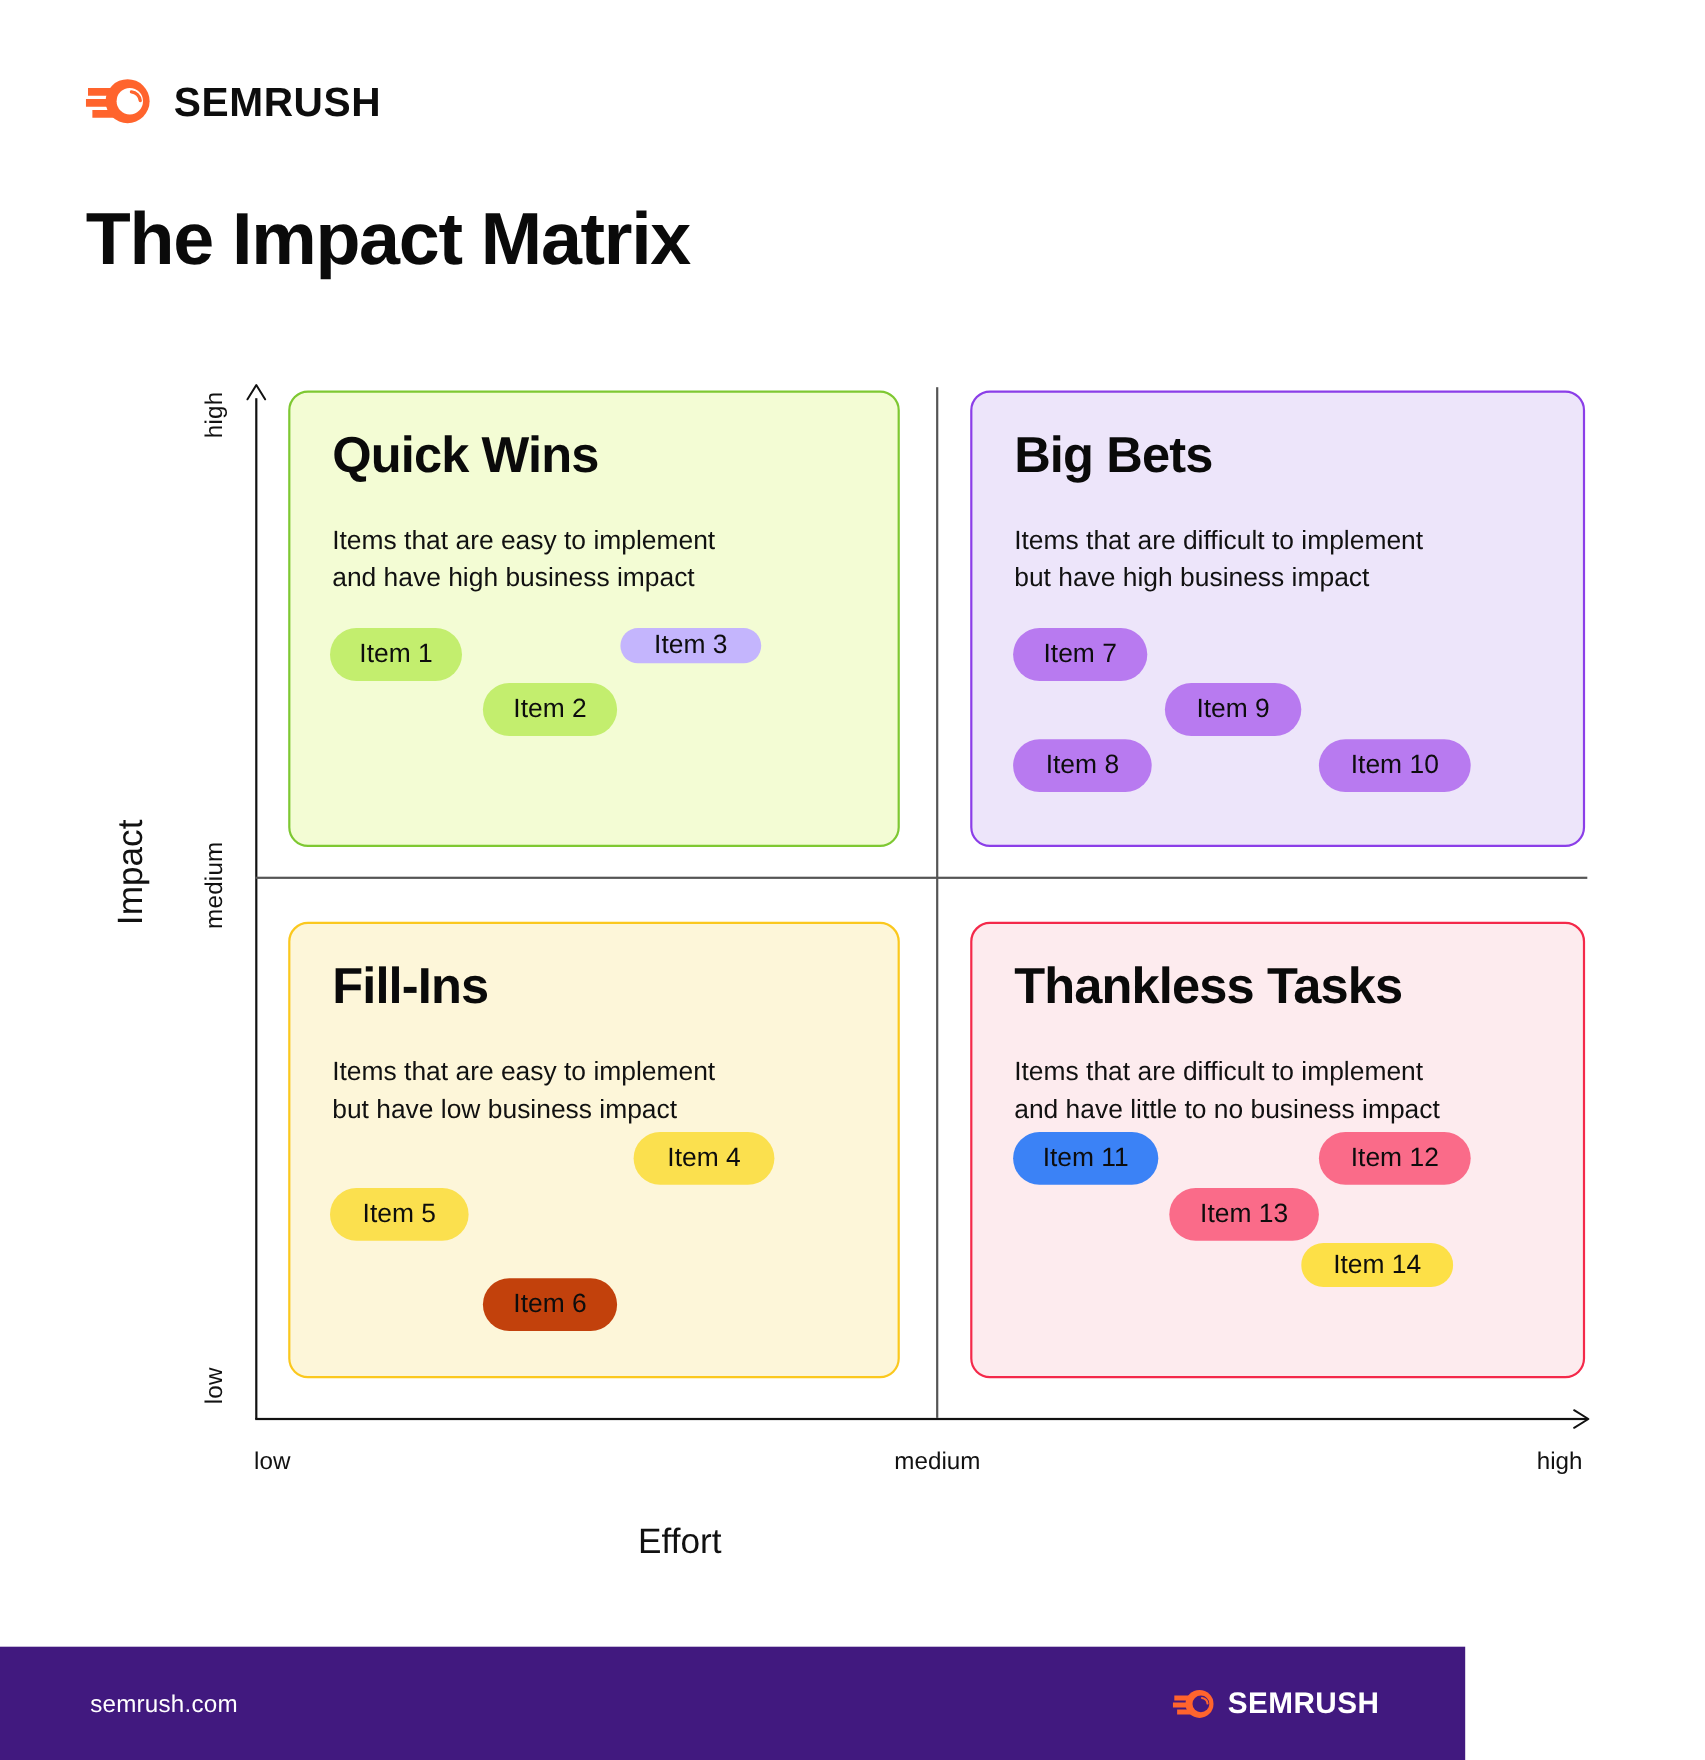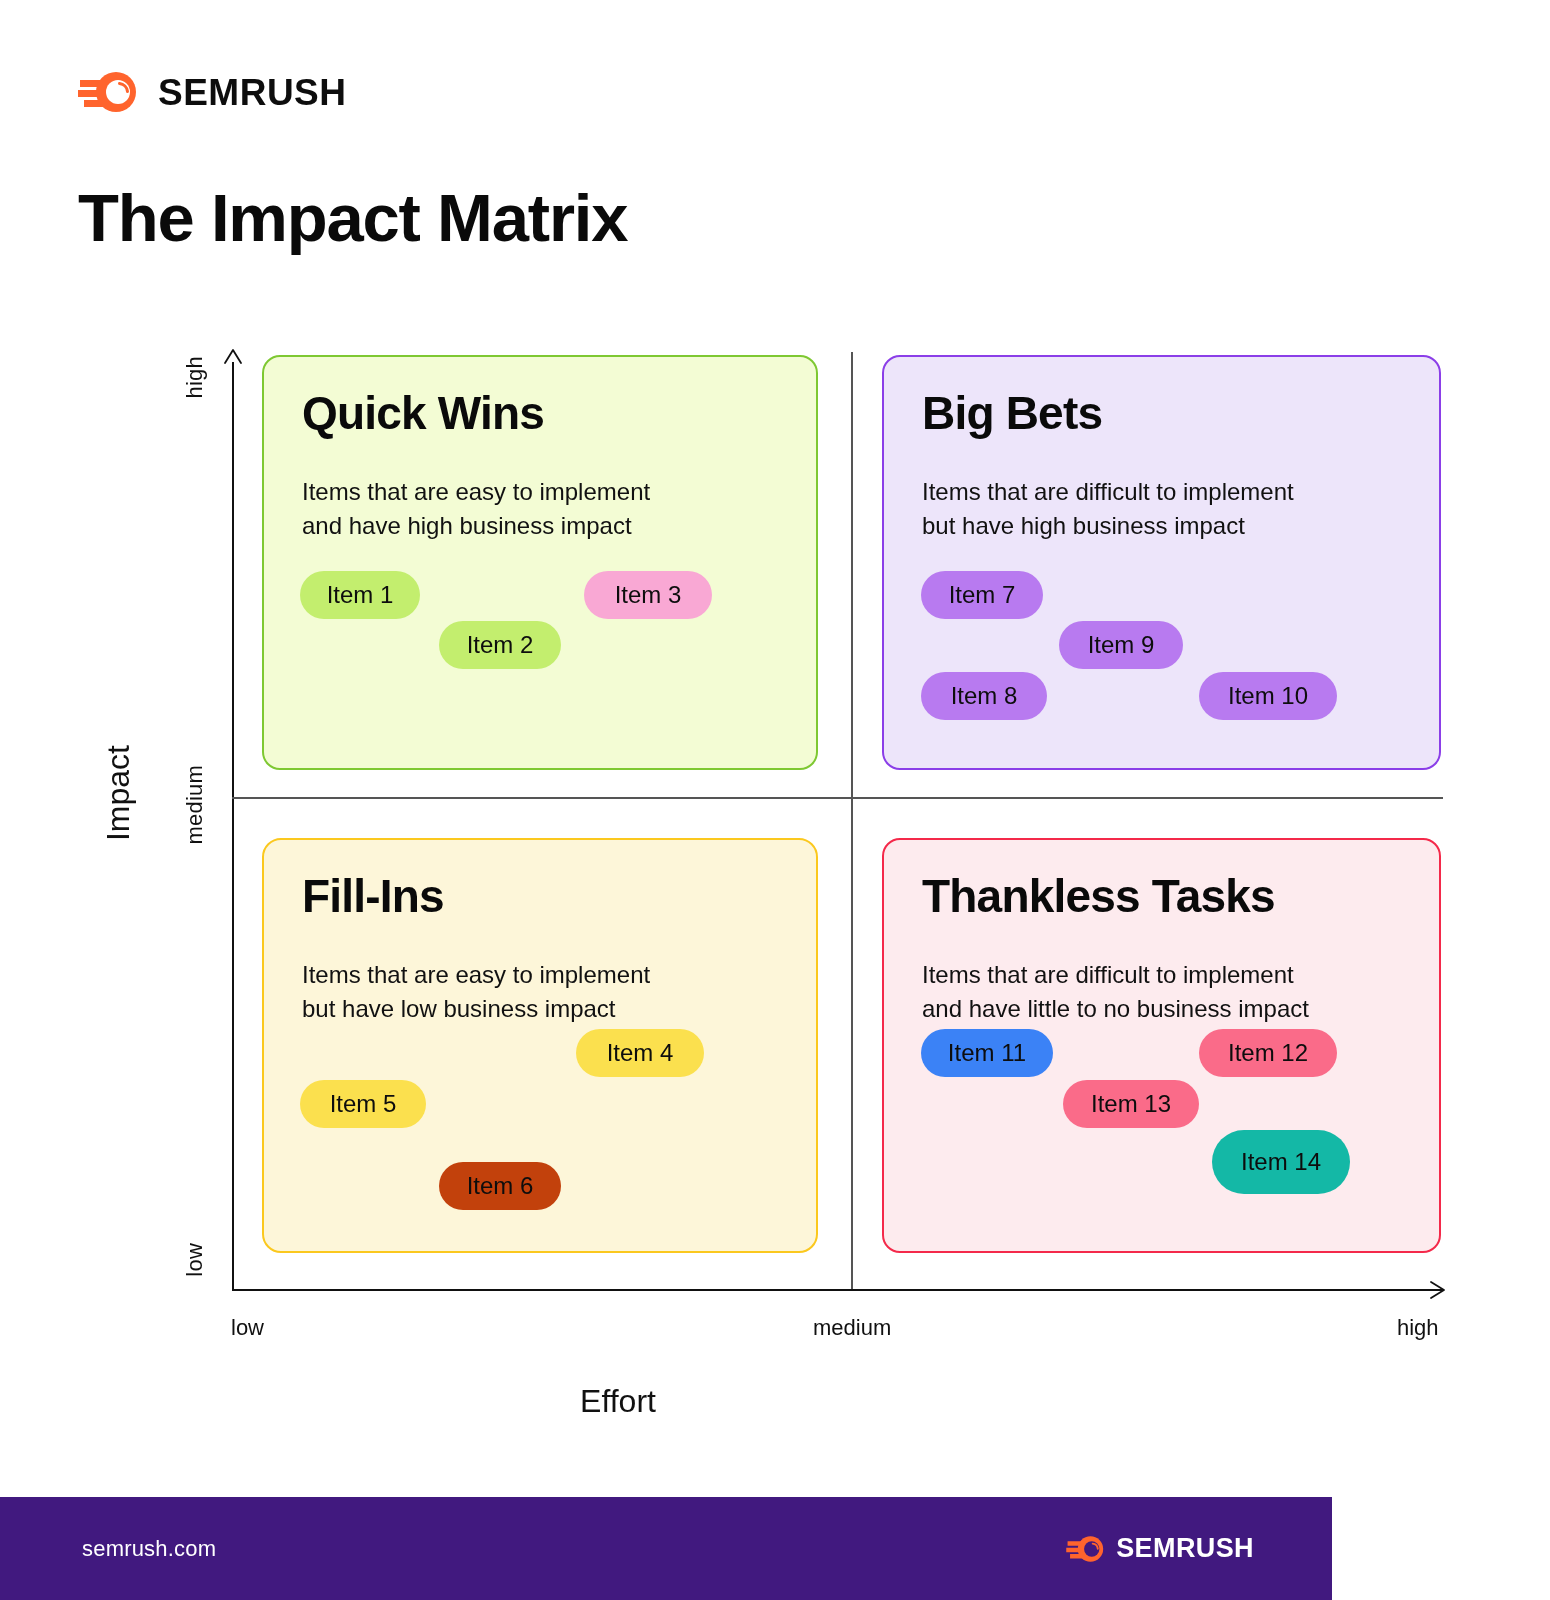--- a/index.html
+++ b/index.html
@@ -271,47 +271,47 @@
     <div class="xtick xtick-medium">medium</div>
     <div class="xtick xtick-high">high</div>
     <div class="x-axis-title">Effort</div>
 
     <div class="quad quad-q1" id="quad-0" style="background: rgb(243, 252, 212); border-color: rgb(126, 200, 50);">
         <div class="quad-title">Quick Wins</div>
         <div class="quad-desc">Items that are easy to implement
 and have high business impact</div>
         <div class="pill" style="left: 36px; top: 214px; width: 120px; height: 48px; background: rgb(195, 238, 110);">Item 1</div>
         <div class="pill" style="left: 175px; top: 264px; width: 122px; height: 48px; background: rgb(195, 238, 110);">Item 2</div>
-        <div class="pill" style="left: 320px; top: 214px; width: 128px; height: 48px; background: #f9a8d4;">Item 3</div>
+        <div class="pill" style="left: 300px; top: 214px; width: 128px; height: 32px; background: #c4b5fd;">Item 3</div>
       </div>
     <div class="quad quad-q2" id="quad-1" style="background: rgb(237, 229, 250); border-color: rgb(139, 62, 232);">
         <div class="quad-title">Big Bets</div>
         <div class="quad-desc">Items that are difficult to implement
 but have high business impact</div>
         <div class="pill" style="left: 37px; top: 214px; width: 122px; height: 48px; background: rgb(184, 122, 240);">Item 7</div>
         <div class="pill" style="left: 37px; top: 315px; width: 126px; height: 48px; background: rgb(184, 122, 240);">Item 8</div>
         <div class="pill" style="left: 175px; top: 264px; width: 124px; height: 48px; background: rgb(184, 122, 240);">Item 9</div>
         <div class="pill" style="left: 315px; top: 315px; width: 138px; height: 48px; background: rgb(184, 122, 240);">Item 10</div>
       </div>
-    <div class="quad quad-q3" id="quad-2" style="background: rgb(253, 246, 217); border-color: rgb(251, 200, 30); border-radius: 19px;">
+    <div class="quad quad-q3" id="quad-2" style="background: rgb(253, 246, 217); border-color: rgb(251, 200, 30);">
         <div class="quad-title">Fill-Ins</div>
         <div class="quad-desc">Items that are easy to implement
 but have low business impact</div>
         <div class="pill" style="left: 312px; top: 189px; width: 128px; height: 48px; background: rgb(251, 224, 78);">Item 4</div>
         <div class="pill" style="left: 36px; top: 240px; width: 126px; height: 48px; background: rgb(251, 224, 78);">Item 5</div>
         <div class="pill" style="left: 175px; top: 290px; width: 122px; height: 48px; background: #c2410c; margin-top: 32px;">Item 6</div>
       </div>
     <div class="quad quad-q4" id="quad-3" style="background: rgb(253, 235, 238); border-color: rgb(244, 41, 74);">
         <div class="quad-title">Thankless Tasks</div>
         <div class="quad-desc">Items that are difficult to implement
 and have little to no business impact</div>
         <div class="pill" style="left: 37px; top: 189px; width: 132px; height: 48px; background: #3b82f6;">Item 11</div>
         <div class="pill" style="left: 315px; top: 189px; width: 138px; height: 48px; background: rgb(250, 107, 137);">Item 12</div>
         <div class="pill" style="left: 179px; top: 240px; width: 136px; height: 48px; background: rgb(250, 107, 137);">Item 13</div>
-        <div class="pill" style="left: 328px; top: 290px; width: 138px; height: 64px; background: #14b8a6;">Item 14</div>
+        <div class="pill" style="left: 299px; top: 290px; width: 138px; height: 40px; background: #fde047;">Item 14</div>
       </div>
   </div>
 
   <div class="footer">
     <div class="footer-url">semrush.com</div>
     <div class="footer-brand">
       <svg class="footer-mark" viewBox="0 0 62 44">
         <path d="M2 10 L30 10 L22 17 L2 17 Z" fill="#ff642d"></path>
         <path d="M0 20 L26 20 L20 27 L0 27 Z" fill="#ff642d"></path>
         <path d="M6 30 L32 30 L26 37 L6 37 Z" fill="#ff642d"></path>

